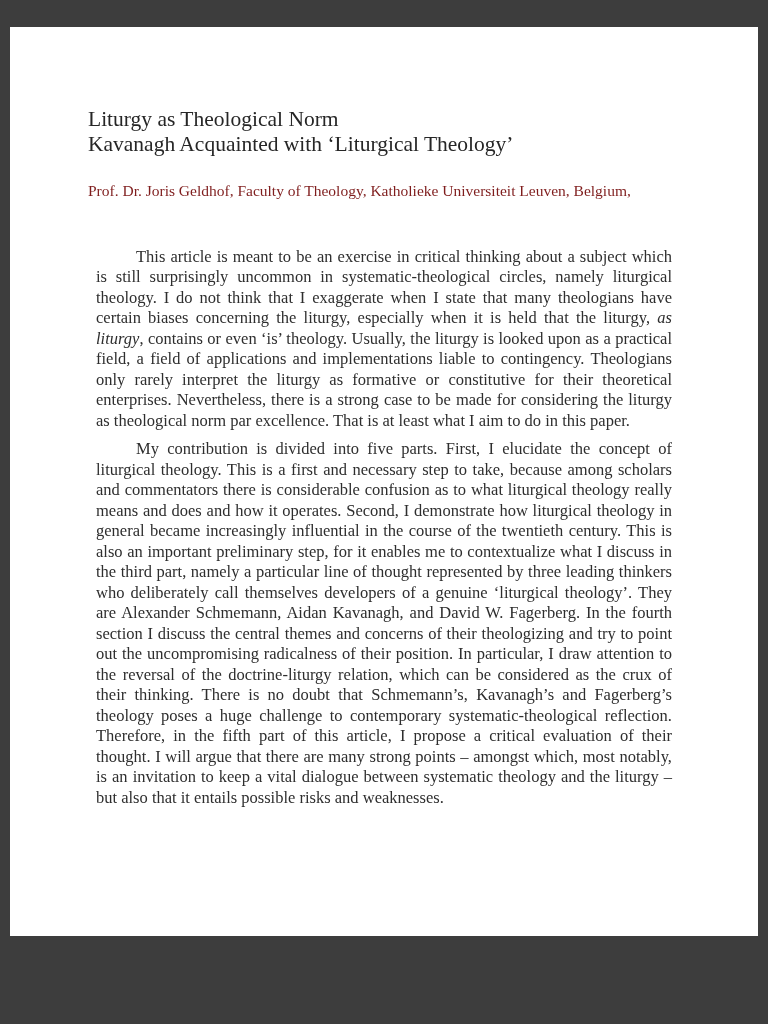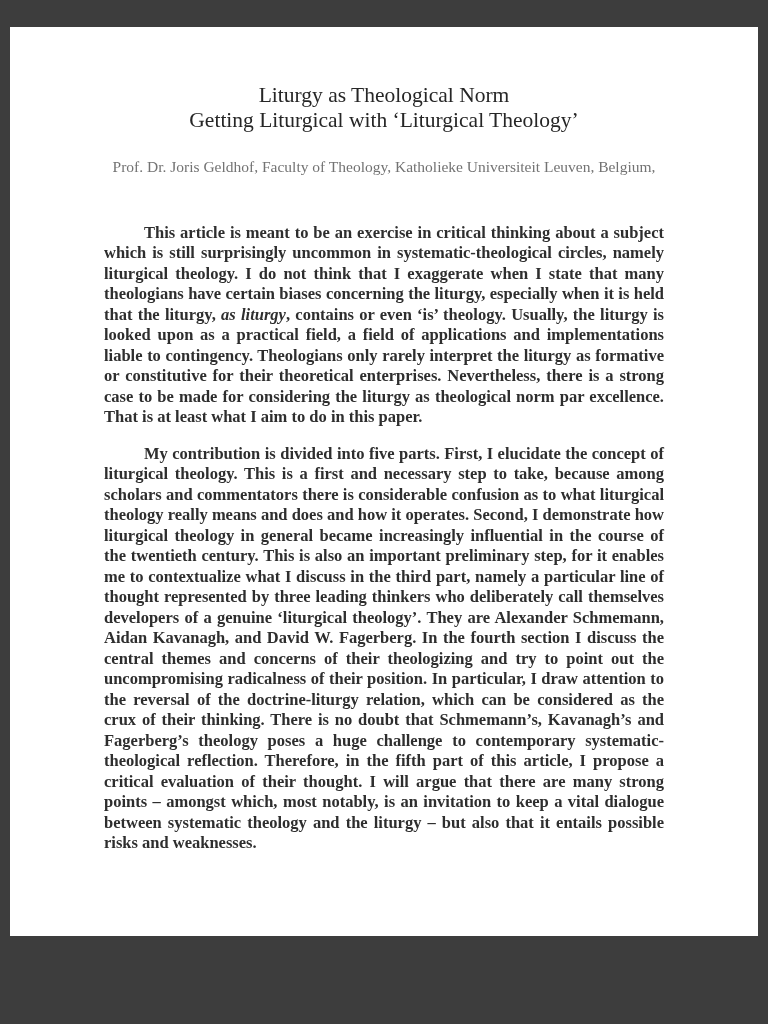--- a/index.html
+++ b/index.html
@@ -24,69 +24,68 @@
     top: 27px;
     width: 748px;
     height: 909px;
     background: #ffffff;
   }
   .content {
     width: 592px;
     margin: 0 auto;
   }
   .doc-header {
-    padding-top: 56px;
-    text-align: center;
+    padding-top: 80px;
+    text-align: left;
     color: #2b2b2b;
   }
   .doc-title {
     margin: 0;
     font-size: 21.5px;
     line-height: 24.5px;
     font-weight: 400;
     color: #262626;
   }
   .doc-title .t-line {
     display: block;
   }
   .byline {
     margin: 24px 0 0 0;
     font-size: 15.5px;
     line-height: 21.5px;
-    color: #737373;
+    color: #7f1d1d;
   }
   .body-text {
     margin-top: 45px;
     text-align: justify;
     font-size: 16.5px;
     line-height: 20.5px;
     color: #2e2e2e;
     hyphens: auto;
     -webkit-hyphens: auto;
   }
   .body-text p.para {
-    margin: 16px;
+    margin: 8px;
     text-indent: 40px;
-    font-weight: bold;
   }
   .italic {
     font-style: italic;
   }
 </style>
 </head>
 <body>
 
 <div class="viewer">
   <div class="paper">
     <div class="content">
 
       <header class="doc-header">
         <h1 class="doc-title">
           <span class="t-line">Liturgy as Theological Norm</span>
-          <span class="t-line">Getting Liturgical with ‘Liturgical Theology’</span>
+          <span class="t-line">Kavanagh Acquainted with ‘Liturgical Theology’</span>
         </h1>
         <p class="byline">
           <span>Prof. Dr. Joris Geldhof, Faculty of Theology, Katholieke Universiteit Leuven, Belgium,</span><br>
         </p>
       </header>
 
       <main class="body-text">
           <p class="para"><span>This article is meant to be an exercise in critical thinking about a subject which is still surprisingly uncommon in systematic-theological circles, namely liturgical theology. I do not think that I exaggerate when I state that many theologians have certain biases concerning the liturgy, especially when it is held that the liturgy, </span><span class="italic">as liturgy</span><span>, contains or even ‘is’ theology. Usually, the liturgy is looked upon as a practical field, a field of applications and implementations liable to contingency. Theologians only rarely interpret the liturgy as formative or constitutive for their theoretical enterprises. Nevertheless, there is a strong case to be made for considering the liturgy as theological norm par excellence. That is at least what I aim to do in this paper.</span></p>
           <p class="para"><span>My contribution is divided into five parts. First, I elucidate the concept of liturgical theology. This is a first and necessary step to take, because among scholars and commentators there is considerable confusion as to what liturgical theology really means and does and how it operates. Second, I demonstrate how liturgical theology in general became increasingly influential in the course of the twentieth century. This is also an important preliminary step, for it enables me to contextualize what I discuss in the third part, namely a particular line of thought represented by three leading thinkers who deliberately call themselves developers of a genuine ‘liturgical theology’. They are Alexander Schmemann, Aidan Kavanagh, and David W. Fagerberg. In the fourth section I discuss the central themes and concerns of their theologizing and try to point out the uncompromising radicalness of their position. In particular, I draw attention to the reversal of the doctrine-liturgy relation, which can be considered as the crux of their thinking. There is no doubt that Schmemann’s, Kavanagh’s and Fagerberg’s theology poses a huge challenge to contemporary systematic-theological reflection. Therefore, in the fifth part of this article, I propose a critical evaluation of their thought. I will argue that there are many strong points – amongst which, most notably, is an invitation to keep a vital dialogue between systematic theology and the liturgy – but also that it entails possible risks and weaknesses.</span></p>
         </main>

